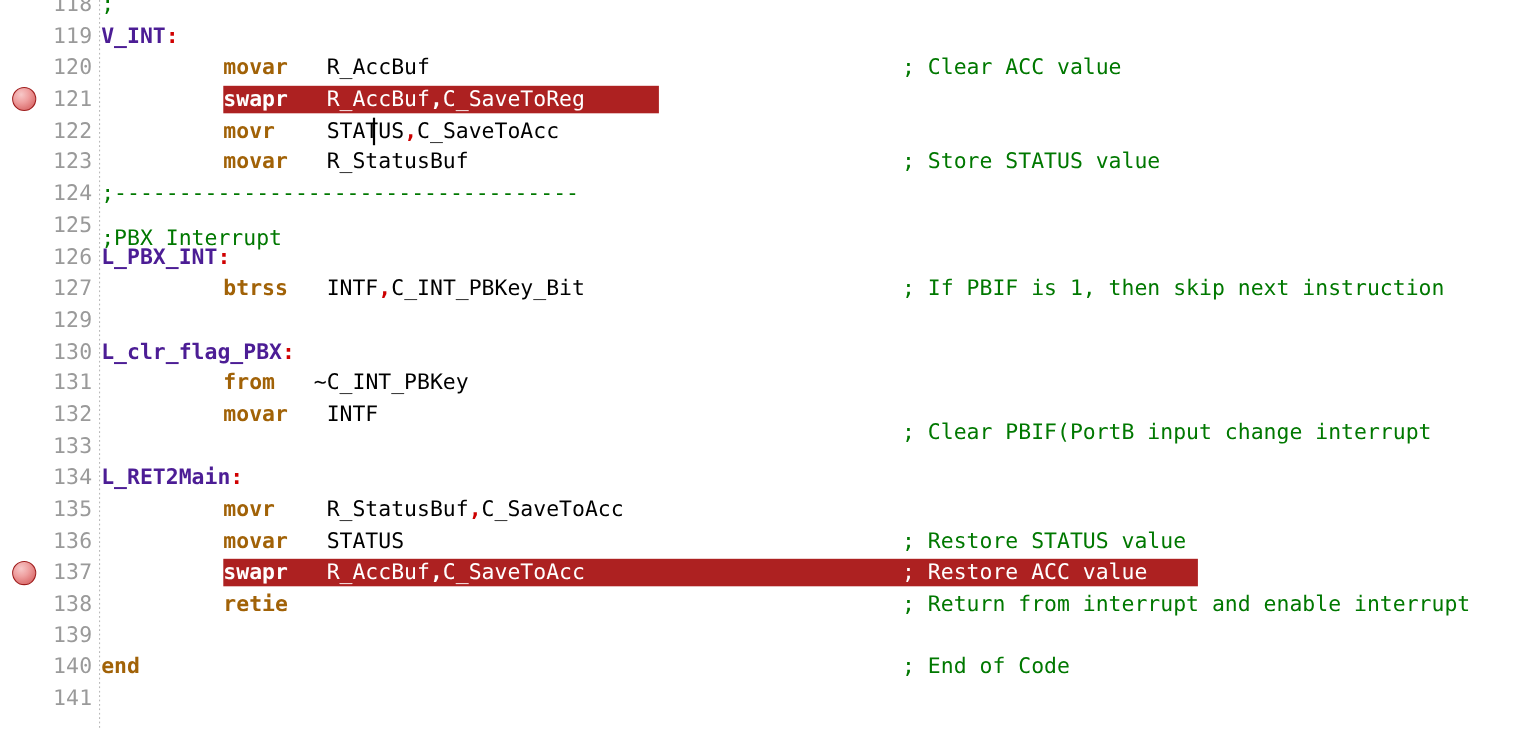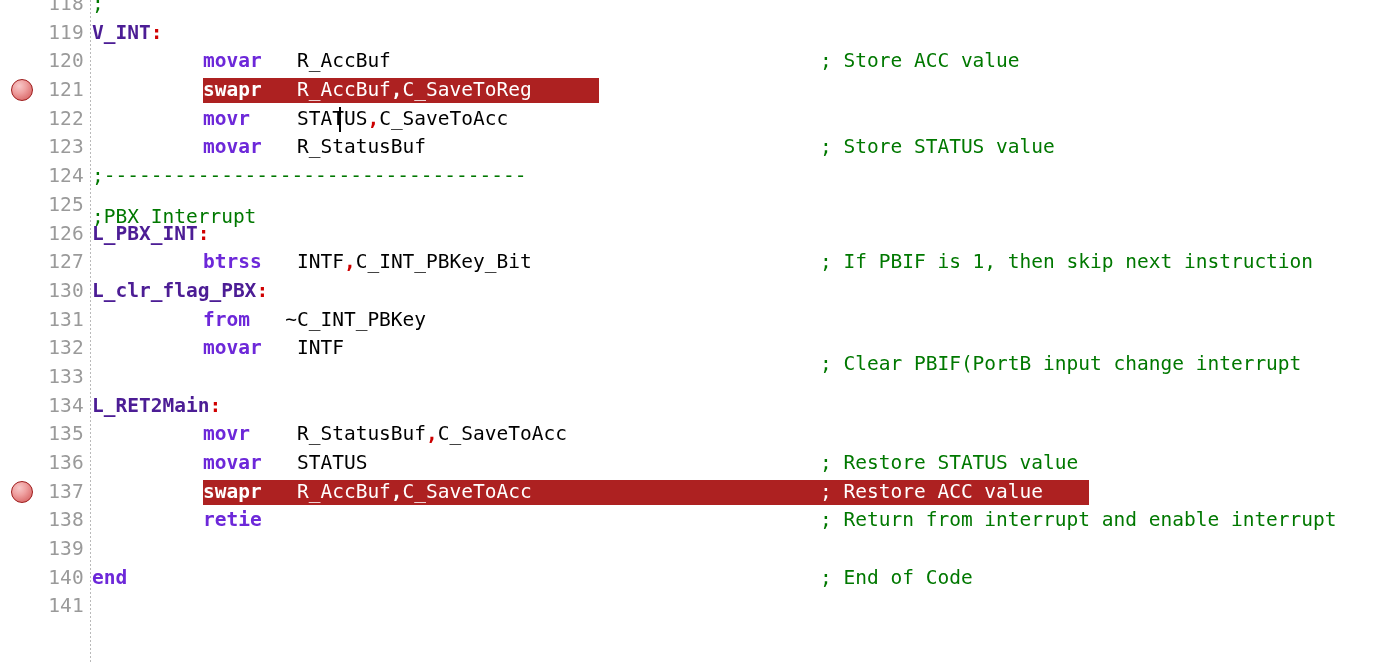--- a/index.html
+++ b/index.html
@@ -37,47 +37,48 @@
   .lnum{
     position:absolute;left:0;top:0;width:84px;height:28.7px;
     text-align:right;color:#9a9a9a;font-size:19.5px;
     letter-spacing:0.2px;
   }
   .code{
     position:absolute;left:92px;top:0;height:28.7px;
     white-space:pre;color:#000000;
   }
   .tok{white-space:pre;}
-  .kw{color:#6d28d9;font-weight:bold;}
+  .kw{color:#a16207;font-weight:bold;}
   .lbl{color:#4c1d95;font-weight:bold;}
   .colon{color:#d00000;font-weight:bold;}
   .comma{color:#cc0000;font-weight:bold;}
   .cmt{color:#007800;}
   .plain{color:#000000;}
   .caret{
     position:absolute;width:1.6px;height:25px;top:2px;
     background:#000000;
   }
 </style>
 </head>
 <body>
 
 <div id="editor">
   <div class="gutter-rule"></div>
   <div id="lines-host">
       <div class="line" style="margin-top: -10px;"><div class="bp-cell"></div><div class="lnum">118</div><div class="code"><span style="position: absolute; top: 0px; left: 0px;"><span class="tok cmt">;</span></span></div></div>
       <div class="line"><div class="bp-cell"></div><div class="lnum">119</div><div class="code"><span style="position: absolute; top: 0px; left: 0px;"><span class="tok lbl">V_INT</span><span class="tok colon">:</span></span></div></div>
-      <div class="line"><div class="bp-cell"></div><div class="lnum">120</div><div class="code"><span style="position: absolute; top: 0px; left: 111px;"><span class="tok kw">movar</span><span class="tok plain">   </span><span class="tok plain">R_AccBuf</span></span><span class="tok cmt" style="position: absolute; top: 0px; left: 728px;">; Store ACC value</span></div></div>
+      <div class="line"><div class="bp-cell"></div><div class="lnum">120</div><div class="code"><span style="position: absolute; top: 0px; left: 111px;"><span class="tok kw">movar</span><span class="tok plain">   </span><span class="tok plain">R_AccBuf</span></span><span class="tok cmt" style="position: absolute; top: 0px; left: 728px;">; Clear ACC value</span></div></div>
       <div class="line"><div class="bp-cell"><div class="bp"></div></div><div class="lnum">121</div><div class="code"><div style="position: absolute; left: 111px; top: 2px; height: 25px; width: 396px; background: rgb(173, 33, 33);"></div><span class="hl-text" style="position: absolute; top: 0px; left: 111px;"><span class="tok kw" style="color: rgb(255, 255, 255);">swapr</span><span class="tok plain" style="color: rgb(255, 255, 255);">   </span><span class="tok plain" style="color: rgb(255, 255, 255);">R_AccBuf</span><span class="tok comma" style="color: rgb(255, 255, 255);">,</span><span class="tok plain" style="color: rgb(255, 255, 255);">C_SaveToReg</span></span></div></div>
       <div class="line"><div class="bp-cell"></div><div class="lnum">122</div><div class="code"><span style="position: absolute; top: 0px; left: 111px;"><span class="tok kw">movr</span><span class="tok plain">    </span><span class="tok plain">STATUS</span><span class="tok comma">,</span><span class="tok plain">C_SaveToAcc</span></span><div class="caret" style="left: 247px;"></div></div></div>
       <div class="line"><div class="bp-cell"></div><div class="lnum">123</div><div class="code"><span style="position: absolute; top: 0px; left: 111px;"><span class="tok kw">movar</span><span class="tok plain">   </span><span class="tok plain">R_StatusBuf</span></span><span class="tok cmt" style="position: absolute; top: 0px; left: 728px;">; Store STATUS value</span></div></div>
       <div class="line"><div class="bp-cell"></div><div class="lnum">124</div><div class="code"><span style="position: absolute; top: 0px; left: 0px;"><span class="tok cmt">;------------------------------------</span></span></div></div>
       <div class="line"><div class="bp-cell"></div><div class="lnum">125</div><div class="code"><span style="position: absolute; top: 12px; left: 0px;"><span class="tok cmt">;PBX Interrupt</span></span></div></div>
       <div class="line"><div class="bp-cell"></div><div class="lnum">126</div><div class="code"><span style="position: absolute; top: 0px; left: 0px;"><span class="tok lbl">L_PBX_INT</span><span class="tok colon">:</span></span></div></div>
       <div class="line"><div class="bp-cell"></div><div class="lnum">127</div><div class="code"><span style="position: absolute; top: 0px; left: 111px;"><span class="tok kw">btrss</span><span class="tok plain">   </span><span class="tok plain">INTF</span><span class="tok comma">,</span><span class="tok plain">C_INT_PBKey_Bit</span></span><span class="tok cmt" style="position: absolute; top: 0px; left: 728px;">; If PBIF is 1, then skip next instruction</span></div></div>
+      <div class="line"><div class="bp-cell"></div><div class="lnum">129</div><div class="code"></div></div>
       <div class="line"><div class="bp-cell"></div><div class="lnum">130</div><div class="code"><span style="position: absolute; top: 0px; left: 0px;"><span class="tok lbl">L_clr_flag_PBX</span><span class="tok colon">:</span></span></div></div>
       <div class="line"><div class="bp-cell"></div><div class="lnum">131</div><div class="code"><span style="position: absolute; top: 0px; left: 111px;"><span class="tok kw">from</span><span class="tok plain">   </span><span class="tok plain">~C_INT_PBKey</span></span></div></div>
       <div class="line"><div class="bp-cell"></div><div class="lnum">132</div><div class="code"><span style="position: absolute; top: 0px; left: 111px;"><span class="tok kw">movar</span><span class="tok plain">   </span><span class="tok plain">INTF</span></span><span class="tok cmt" style="position: absolute; top: 16px; left: 728px;">; Clear PBIF(PortB input change interrupt</span></div></div>
       <div class="line"><div class="bp-cell"></div><div class="lnum">133</div><div class="code"></div></div>
       <div class="line"><div class="bp-cell"></div><div class="lnum">134</div><div class="code"><span style="position: absolute; top: 0px; left: 0px;"><span class="tok lbl">L_RET2Main</span><span class="tok colon">:</span></span></div></div>
       <div class="line"><div class="bp-cell"></div><div class="lnum">135</div><div class="code"><span style="position: absolute; top: 0px; left: 111px;"><span class="tok kw">movr</span><span class="tok plain">    </span><span class="tok plain">R_StatusBuf</span><span class="tok comma">,</span><span class="tok plain">C_SaveToAcc</span></span></div></div>
       <div class="line"><div class="bp-cell"></div><div class="lnum">136</div><div class="code"><span style="position: absolute; top: 0px; left: 111px;"><span class="tok kw">movar</span><span class="tok plain">   </span><span class="tok plain">STATUS</span></span><span class="tok cmt" style="position: absolute; top: 0px; left: 728px;">; Restore STATUS value</span></div></div>
       <div class="line"><div class="bp-cell"><div class="bp"></div></div><div class="lnum">137</div><div class="code"><div style="position: absolute; left: 111px; top: 2px; height: 25px; width: 886px; background: rgb(173, 33, 33);"></div><span class="hl-text" style="position: absolute; top: 0px; left: 111px;"><span class="tok kw" style="color: rgb(255, 255, 255);">swapr</span><span class="tok plain" style="color: rgb(255, 255, 255);">   </span><span class="tok plain" style="color: rgb(255, 255, 255);">R_AccBuf</span><span class="tok comma" style="color: rgb(255, 255, 255);">,</span><span class="tok plain" style="color: rgb(255, 255, 255);">C_SaveToAcc</span></span><span class="tok cmt" style="position: absolute; top: 0px; left: 728px; color: rgb(255, 255, 255);">; Restore ACC value</span></div></div>
       <div class="line"><div class="bp-cell"></div><div class="lnum">138</div><div class="code"><span style="position: absolute; top: 0px; left: 111px;"><span class="tok kw">retie</span></span><span class="tok cmt" style="position: absolute; top: 0px; left: 728px;">; Return from interrupt and enable interrupt</span></div></div>
       <div class="line"><div class="bp-cell"></div><div class="lnum">139</div><div class="code"></div></div>

